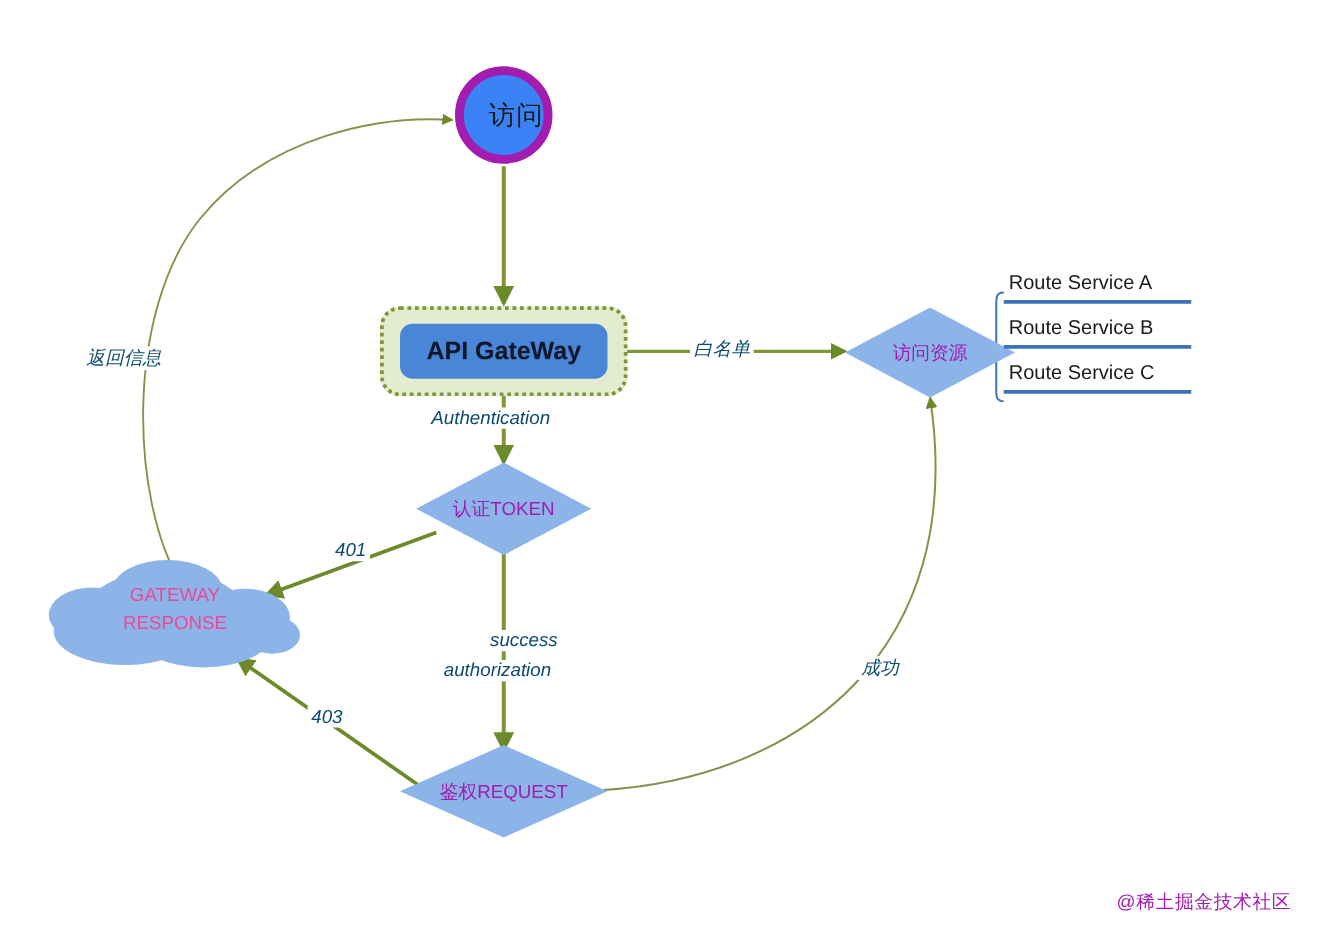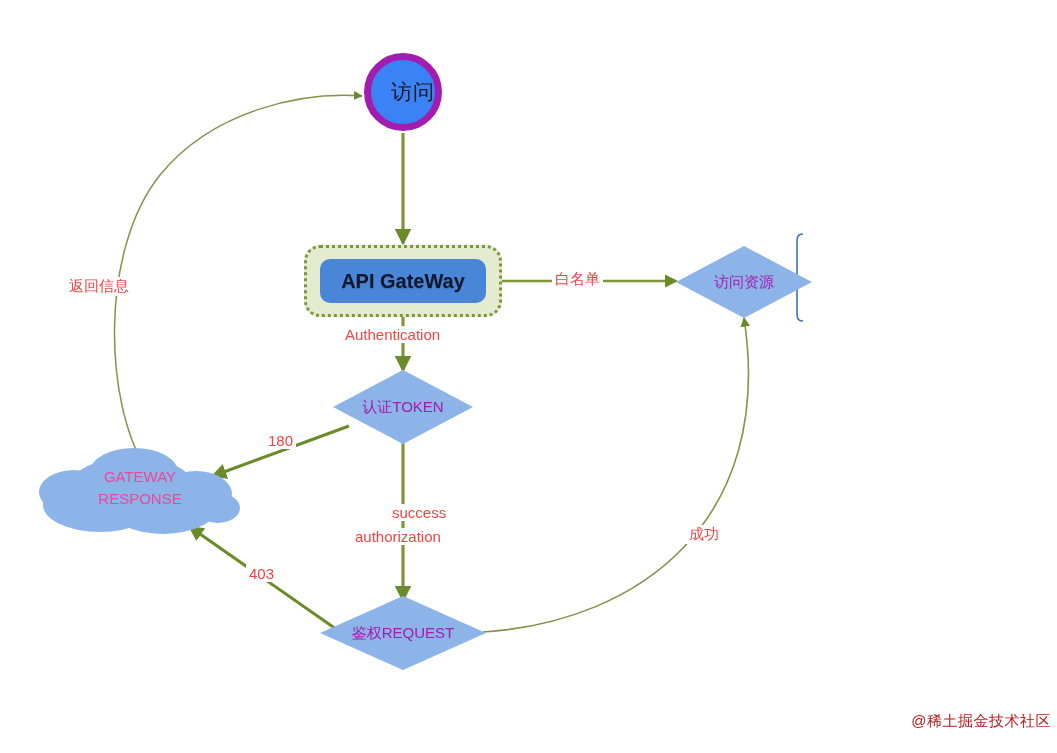--- a/index.html
+++ b/index.html
@@ -59,28 +59,28 @@
   
   .routes{width:150px;}
   .route-item{
     font-size:16px;color:#1a1a1a;padding:2px 0 4px 4px;
     border-bottom:3px solid #3d72b8;margin-bottom:9px;white-space:nowrap;
   }
   .route-item:last-child{margin-bottom:0;}
 
   
   .elabel{
-    position:absolute;color:#ef4444;font-size:15px;
+    position:absolute;font-style:italic;color:#0c4a6e;font-size:15px;
     white-space:nowrap;background:#ffffff;padding:0 3px;
   }
   .elabel.cn{font-size:15px;}
 
   .watermark{
-    position:absolute;right:6px;bottom:22px;
-    color:#b91c1c;font-size:15px;white-space:nowrap;letter-spacing:.5px;
+    position:absolute;right:24px;bottom:22px;
+    color:#a21caf;font-size:15px;white-space:nowrap;letter-spacing:.5px;
   }
 </style>
 </head>
 <body>
 
 <div id="stage">
 
   <svg id="edges" viewBox="0 0 1057 753">
     <defs>
       <marker id="arrowThick" viewBox="0 0 10 10" refX="8.5" refY="5" markerWidth="5.2" markerHeight="5.2" orient="auto-start-reverse">
@@ -150,35 +150,46 @@
     <span class="dlabel">访问资源</span>
   </div>
 
   <div class="node cloud-node" style="left:40px;top:443px;">
     <div class="clabel">
       <span>GATEWAY</span>
       <span>RESPONSE</span>
     </div>
   </div>
 
+  <div class="node routes" style="left:803px;top:216px;">
+    <div class="route-item">
+      <span>Route Service A</span>
+    </div>
+    <div class="route-item">
+      <span>Route Service B</span>
+    </div>
+    <div class="route-item">
+      <span>Route Service C</span>
+    </div>
+  </div>
 
   <div class="elabel cn" style="left:66px;top:277px;">
     <span>返回信息</span>
   </div>
 
   <div class="elabel" style="left:342px;top:326px;">
     <span>Authentication</span>
   </div>
 
   <div class="elabel cn" style="left:552px;top:270px;">
     <span>白名单</span>
   </div>
 
   <div class="elabel" style="left:265px;top:432px;">
-    <span>180</span>
+    <span>401</span>
   </div>
 
   <div class="elabel" style="left:389px;top:484px;margin-top:20px;">
     <span>success</span>
   </div>
 
   <div class="elabel" style="left:352px;top:528px;">
     <span>authorization</span>
   </div>
 

